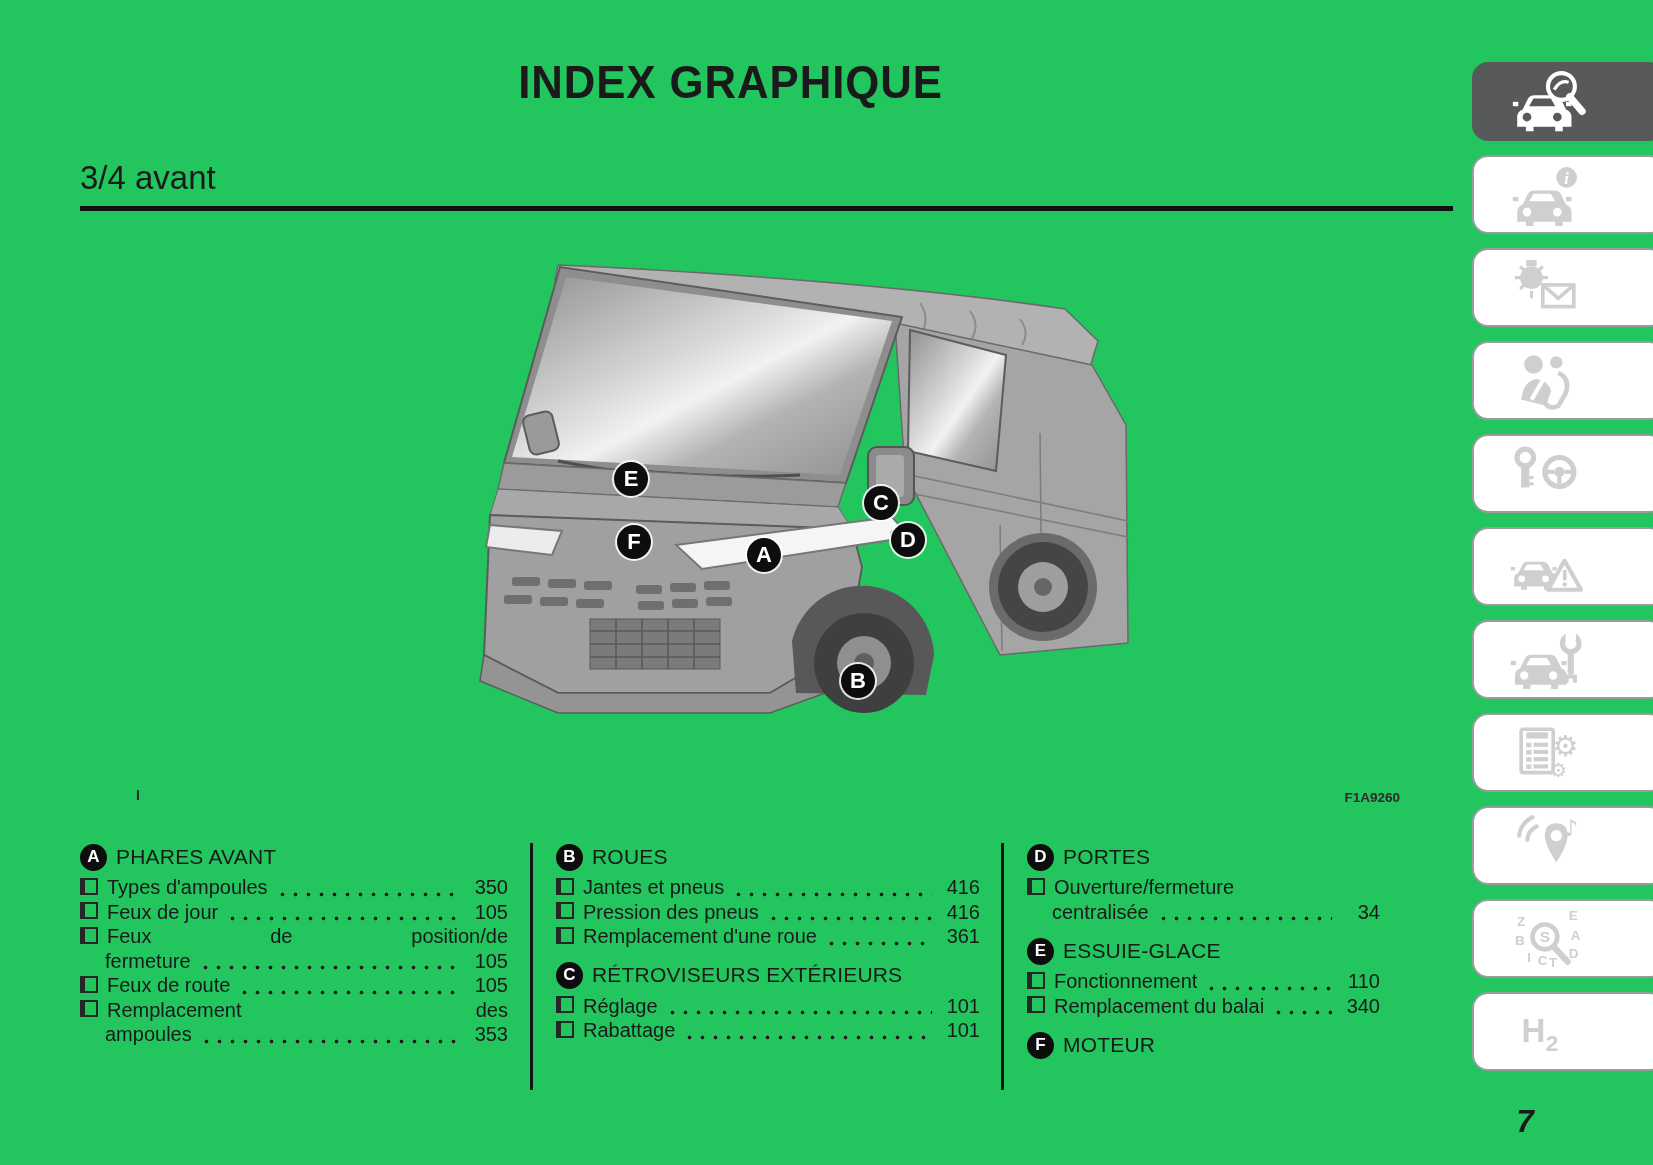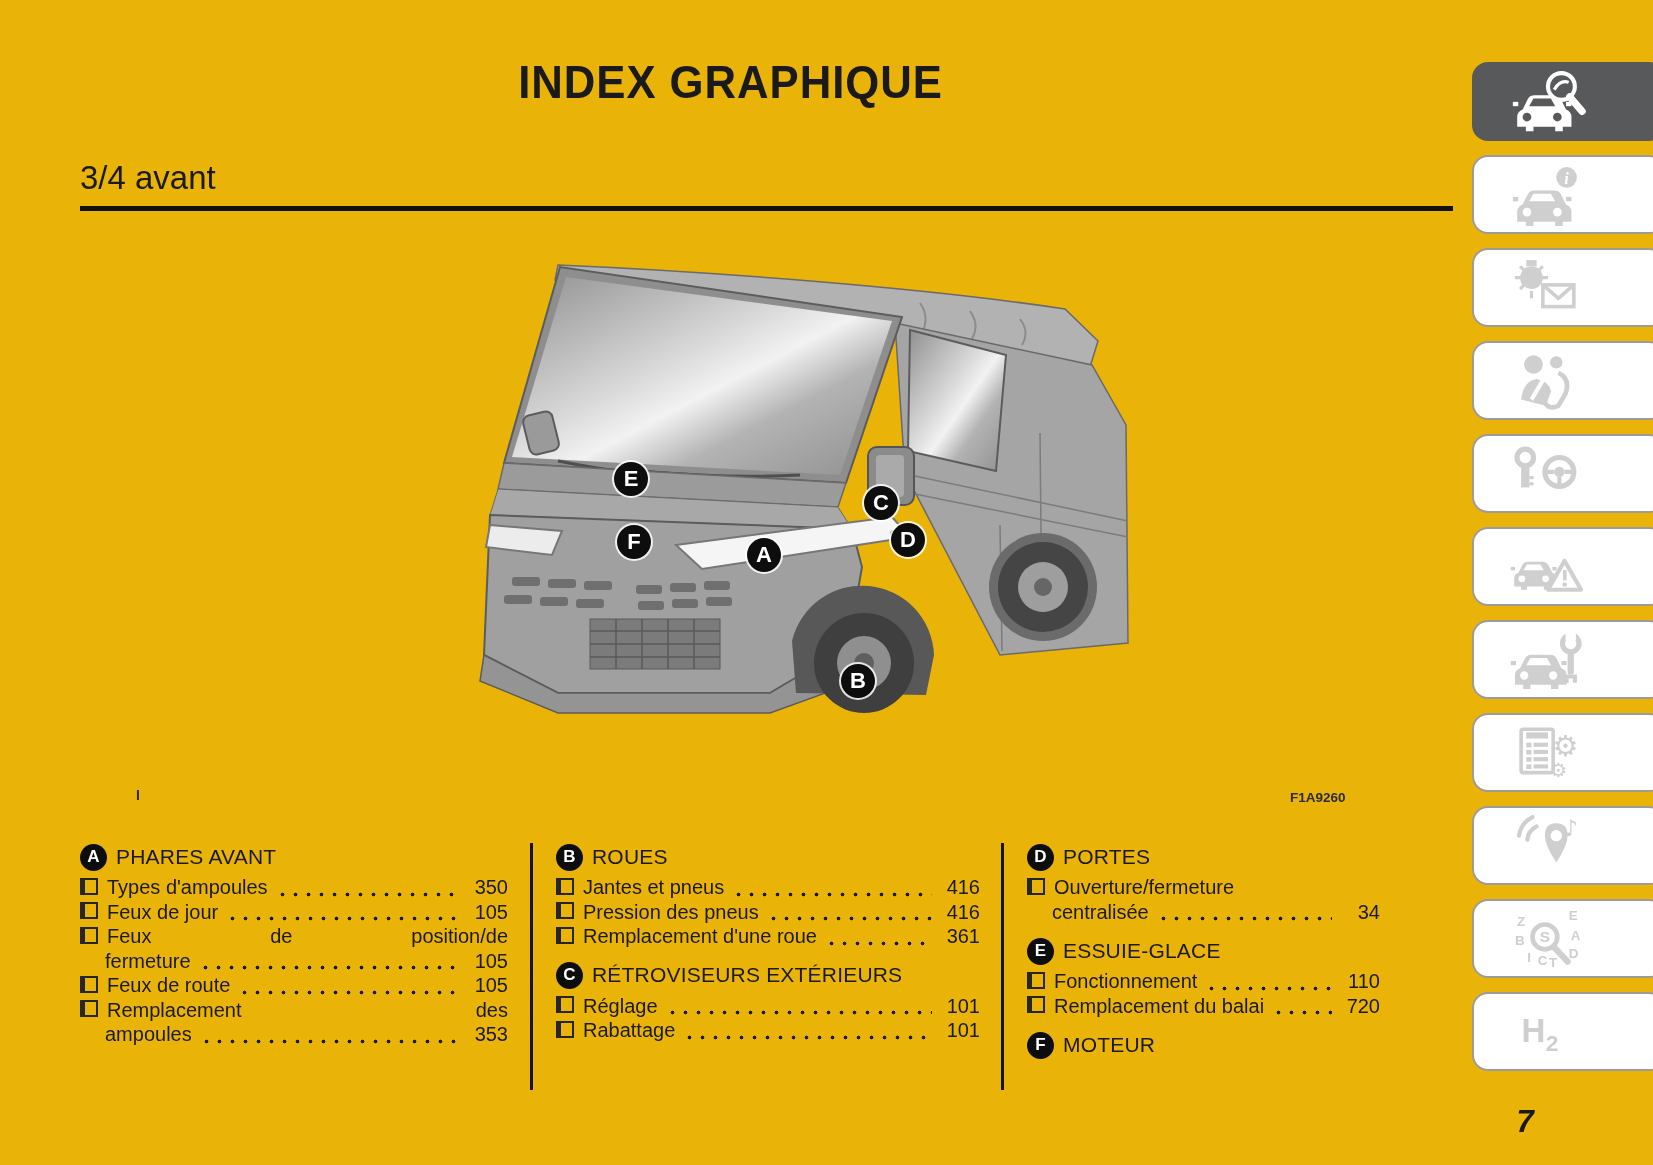--- a/index.html
+++ b/index.html
@@ -1,30 +1,30 @@
 <!DOCTYPE html>
 <html><head>
 <meta charset="utf-8">
 <style>
   html,body{margin:0;padding:0;background:#e8e8e8;}
-  .page{position:relative;width:1653px;height:1165px;background:#eab308;overflow:hidden;
+  .page{position:relative;width:1653px;height:1165px;background:#22c55e;overflow:hidden;
         font-family:"Liberation Sans", sans-serif;color:#1a1a1a;}
   
   .title{position:absolute;left:0;top:55px;width:1460px;text-align:center;
          font-size:46px;font-weight:900;letter-spacing:1px;}
   .title span{display:inline-block;transform:scaleX(.95);transform-origin:center;}
   .section-heading{position:absolute;left:80px;top:158px;font-size:34px;font-weight:400;}
   .section-heading span{display:inline-block;transform:scaleX(.97);transform-origin:left;}
   .heading-rule{position:absolute;left:80px;top:206px;width:1373px;height:5px;background:#111;}
   
   .vehicle{position:absolute;left:440px;top:225px;width:700px;height:500px;}
   .callout{position:absolute;width:34px;height:34px;margin:-17px 0 0 -17px;border-radius:50%;
            background:#0d0d0d;color:#fff;font-size:22px;font-weight:700;line-height:34px;
            text-align:center;box-shadow:0 0 0 2px rgba(255,255,255,.85);}
-  .figure-code{position:absolute;left:1290px;top:790px;width:110px;text-align:left;
+  .figure-code{position:absolute;left:1290px;top:790px;width:110px;text-align:right;
                font-size:13.5px;font-weight:700;color:#2b2b2b;}
   .margin-marker{position:absolute;left:136px;top:787px;font-size:14px;font-weight:700;color:#2b2b2b;}
   
   .col{position:absolute;top:843px;font-size:20px;line-height:24.5px;}
   .col0{left:80px;width:428px;} .col1{left:556px;width:424px;} .col2{left:1027px;width:353px;}
   .vdivider{position:absolute;top:843px;width:3px;height:247px;background:#141414;}
   .vd1{left:530px;} .vd2{left:1001px;}
   .section + .section{margin-top:13px;}
   .sec-header{display:flex;align-items:center;margin-bottom:4px;height:28px;}
   .badge{width:27px;height:27px;border-radius:50%;background:#0d0d0d;color:#fff;
@@ -258,21 +258,21 @@
         <div class="row">
           <span class="cbx"></span>
           <span class="lbl">Fonctionnement</span>
           <span class="leader"></span>
           <span class="pgnum">110</span>
         </div>
         <div class="row">
           <span class="cbx"></span>
           <span class="lbl">Remplacement du balai</span>
           <span class="leader"></span>
-          <span class="pgnum">720</span>
+          <span class="pgnum">340</span>
         </div>
       </div>
       <div class="section">
         <div class="sec-header">
           <span class="badge">F</span>
           <span class="sec-title">MOTEUR</span>
         </div>
       </div>
     </div>
 

